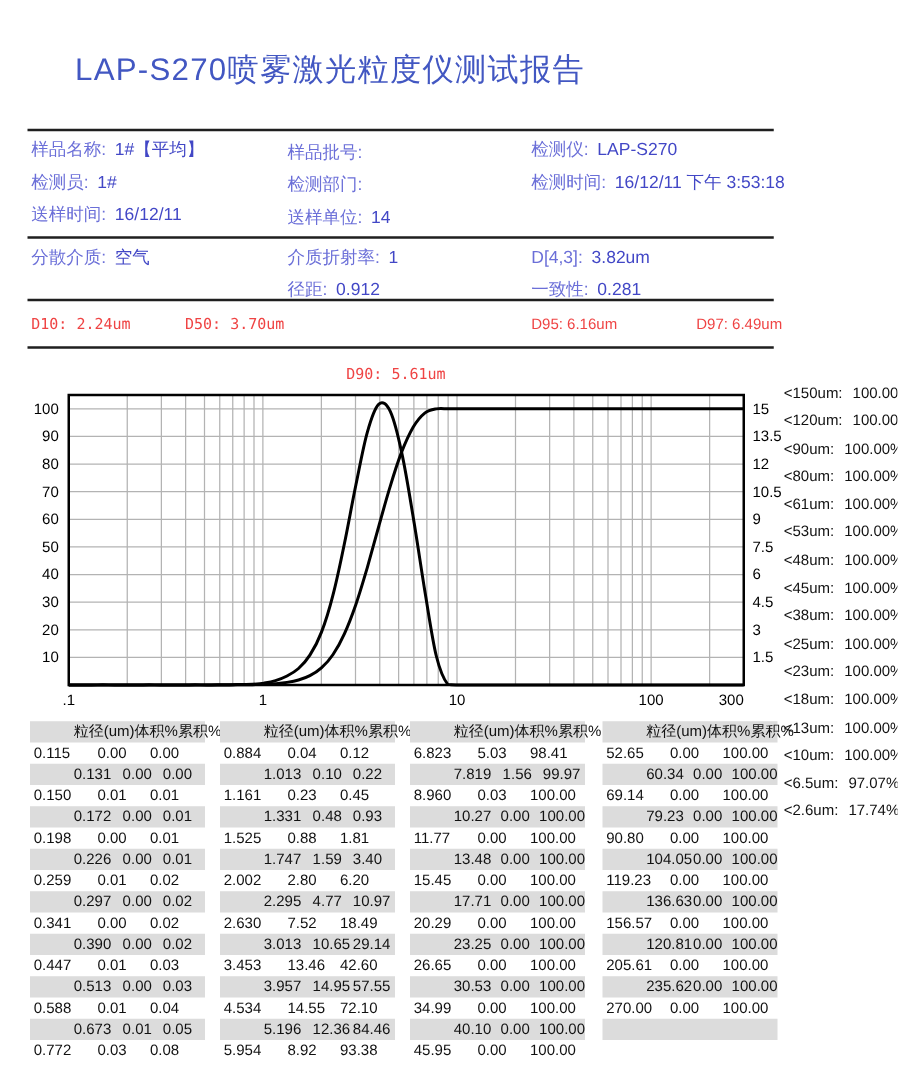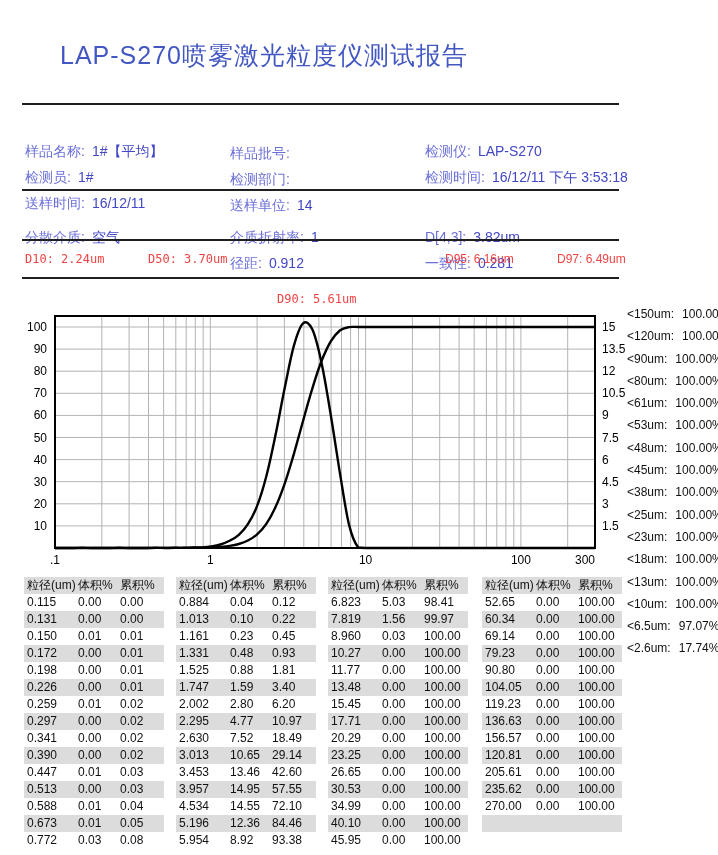--- a/index.html
+++ b/index.html
@@ -5,33 +5,33 @@
   html,body{margin:0;padding:0;}
   body{
     width:718px;height:855px;position:relative;background:#ffffff;
     font-family:"Liberation Sans",sans-serif;color:#111;overflow:hidden;
   }
   #title{
     position:absolute;left:60px;top:22px;font-size:25px;font-weight:normal;
     letter-spacing:1px;color:var(--c-title);white-space:nowrap;
   }
   .divider{position:absolute;left:22px;width:597px;height:0;border-top:2px solid #1f1f1f;}
-  .info-col{position:absolute;margin-top:32px;}
+  .info-col{position:absolute;}
   .info-row{height:26px;line-height:26px;font-size:14px;white-space:nowrap;}
   .ilabel{color:var(--c-label);}
   .ivalue{color:var(--c-value);margin-left:7px;}
   .dval{position:absolute;top:252px;font-size:12px;color:#ef4444;white-space:nowrap;}
   .dmono{font-family:"DejaVu Sans Mono",monospace;}
   #chart-svg{position:absolute;left:0;top:0;}
   #plist{position:absolute;left:627px;top:303px;margin:0;padding:0;}
   #plist li{list-style:none;height:22.3px;line-height:22.3px;font-size:12px;white-space:nowrap;}
   #plist li .pv{margin-left:8px;}
   .tgroup{position:absolute;top:577px;width:140px;}
   .trow{display:flex;height:17px;line-height:17px;font-size:12px;}
-  .trow.gray{background:var(--c-stripe);}
+  .trow.gray{background:var(--c-stripe);padding-left:32px;}
   .tc{white-space:nowrap;overflow:visible;}
   .tc0{width:51px;padding-left:3px;}
   .tc1{width:42px;}
   .tc2{width:44px;}
   .thead{font-size:12px;}
 </style>
 </head>
 <body style="--c-title: #4257c2; --c-label: #6b6fd8; --c-value: #4247c6; --c-stripe: #dcdcdc;">
 
 <h1 id="title">LAP-S270喷雾激光粒度仪测试报告</h1>
@@ -63,21 +63,21 @@
 <div class="info-col" style="left:425px;top:192px">
     <div class="info-row"><span class="ilabel">D[4,3]:</span><span class="ivalue">3.82um</span></div>
     <div class="info-row"><span class="ilabel">一致性:</span><span class="ivalue">0.281</span></div>
   </div>
 
 <div class="divider" style="top:239px"></div>
 <div id="drow">
     <span class="dval dmono" style="left: 25px;">D10: 2.24um</span>
     <span class="dval dmono" style="left: 148px;">D50: 3.70um</span>
     <span class="dval dmono" style="left: 277px; margin-top: 40px;">D90: 5.61um</span>
-    <span class="dval" style="left: 425px; margin-left: 20px;">D95: 6.16um</span>
+    <span class="dval" style="left: 425px;">D95: 6.16um</span>
     <span class="dval" style="left: 557px;">D97: 6.49um</span>
   </div>
 <div class="divider" style="top:277px"></div>
 
 <svg id="chart-svg" width="718" height="572">
     <g stroke="#b3b3b3" stroke-width="1">
       <line x1="55" x2="595" y1="525.9" y2="525.9"></line>
       <line x1="55" x2="595" y1="503.8" y2="503.8"></line>
       <line x1="55" x2="595" y1="481.7" y2="481.7"></line>
       <line x1="55" x2="595" y1="459.6" y2="459.6"></line>

